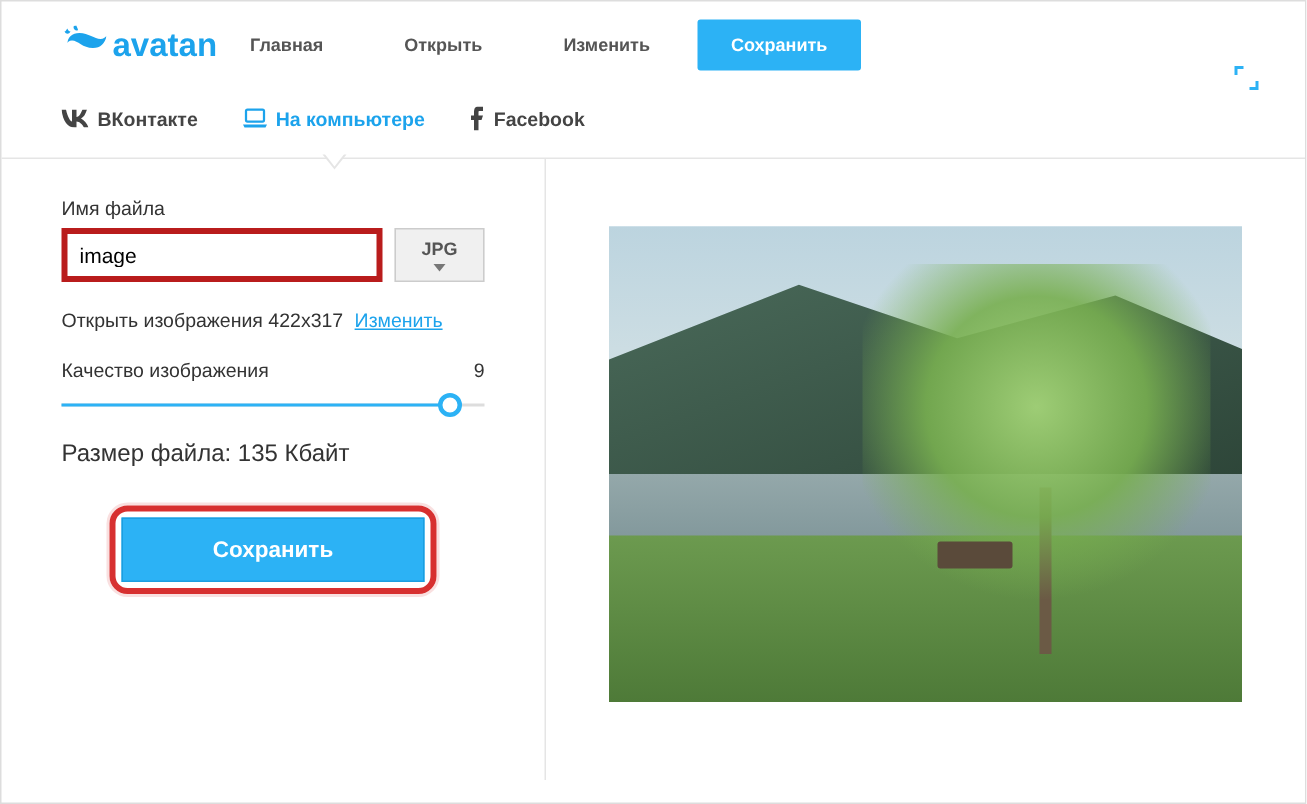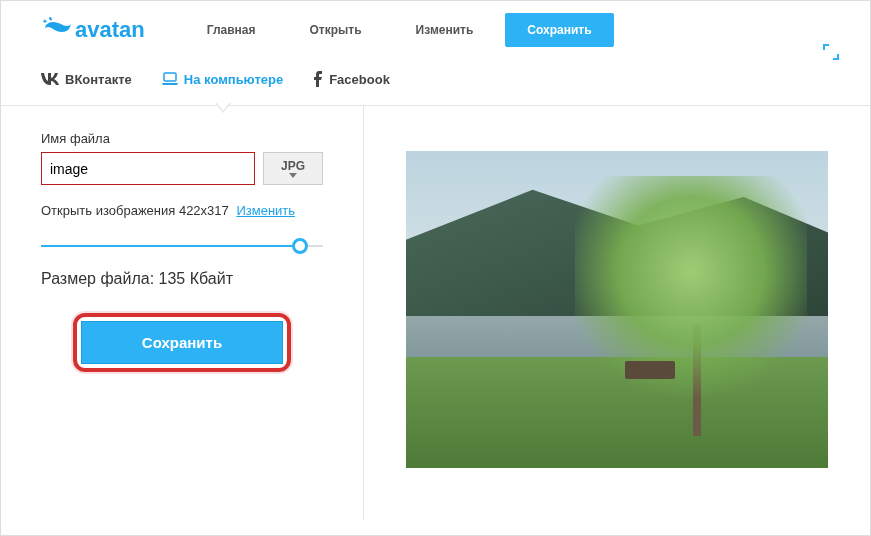--- a/index.html
+++ b/index.html
@@ -1,35 +1,35 @@
 <!DOCTYPE html>
 <html><head>
   <meta charset="utf-8">
   <style>
     * { box-sizing: border-box; margin: 0; padding: 0; }
     body { font-family: Arial, Helvetica, sans-serif; font-size: 13px; color: #333; background: #f5f5f5; }
     .wrap { width: 871px; height: 536px; background: #fff; position: relative; border: 1px solid #ddd; }
     .header { display: flex; align-items: center; padding: 12px 40px 12px 40px; }
-    .logo { display: flex; align-items: center; color: #1ca3ec; font-weight: bold; font-size: 22px; margin-right: 40px; user-select: none; }
+    .logo { display: flex; align-items: center; color: #1ca3ec; font-weight: bold; font-size: 22px; user-select: none; }
     .logo svg { margin-right: 4px; }
     .nav { display: flex; gap: 10px; }
     .nav a { padding: 10px 22px; font-weight: bold; color: #555; text-decoration: none; font-size: 12px; border-radius: 2px; }
     .nav a.active { background: #2cb2f5; color: #fff; }
     .expand { position: absolute; top: 42px; right: 30px; color: #2cb2f5; cursor: pointer; }
     .tabs { display: flex; gap: 30px; padding: 8px 40px 14px; border-bottom: 1px solid #e5e5e5; align-items: center; }
     .tab { display: flex; align-items: center; gap: 6px; font-weight: bold; color: #444; cursor: pointer; padding: 4px 0; position: relative; }
     .tab.active { color: #1ca3ec; }
     .tab.active::after { content:''; position:absolute; bottom:-22px; left:50%; transform:translateX(-50%); width:0;height:0;border-left:8px solid transparent;border-right:8px solid transparent;border-top:10px solid #e5e5e5;}
     .tab.active::before { content:''; position:absolute; bottom:-20px; left:50%; transform:translateX(-50%); width:0;height:0;border-left:7px solid transparent;border-right:7px solid transparent;border-top:9px solid #fff; z-index:2;}
     .main { display: flex; height: calc(100% - 120px); }
     .left { width: 363px; border-right: 1px solid #e5e5e5; padding: 25px 40px; }
     .right { flex: 1; padding: 45px 25px; display: flex; align-items: flex-start; justify-content: center; }
     .label { font-size: 13px; color: #333; margin-bottom: 6px; display:block; }
     .row-input { display: flex; gap: 8px; margin-bottom: 18px; }
-    .text-input { flex: 1; border: 1px solid #b91c1c; padding: 6px 8px; font-size: 14px; outline: none; }
+    .text-input { flex: 1; border: 4px solid #b91c1c; padding: 6px 8px; font-size: 14px; outline: none; }
     .select { width: 60px; border: 1px solid #ccc; background: #f0f0f0; padding: 6px 8px; display: flex; align-items: center; justify-content: space-between; cursor: pointer; font-size: 12px; font-weight: bold; color:#555;flex-direction:column; }
     .chev { width:0;height:0;border-left:4px solid transparent;border-right:4px solid transparent;border-top:5px solid #777; }
     .dim-row { font-size: 13px; margin-bottom: 18px; }
     .dim-row a { color: #1ca3ec; text-decoration: underline; margin-left: 4px; cursor: pointer; }
     .q-row { display: flex; justify-content: space-between; font-size: 13px; margin-bottom: 6px; }
     .slider { position: relative; height: 20px; margin-bottom: 14px; }
     .track { position: absolute; top: 9px; left: 0; right: 0; height: 2px; background: #ddd; }
     .track-fill { position: absolute; top: 9px; left: 0; width: 92%; height: 2px; background: #2cb2f5; }
     .thumb { position: absolute; top: 2px; left: 92%; transform: translateX(-50%); width: 16px; height: 16px; border: 3px solid #2cb2f5; border-radius: 50%; background: #fff; cursor: pointer; }
     .fsize { font-size: 16px; margin-bottom: 25px; }
@@ -99,20 +99,24 @@
         <input class="text-input" value="image" style="">
         <div class="select">
           <span>JPG</span>
           <span class="chev"></span>
         </div>
       </div>
       <div class="dim-row">
         <span>Открыть изображения 422x317</span>
         <a>Изменить</a>
       </div>
+      <div class="q-row">
+        <span>Качество изображения</span>
+        <span>9</span>
+      </div>
       <div class="slider">
         <div class="track"></div>
         <div class="track-fill"></div>
         <div class="thumb"></div>
       </div>
       <div class="fsize">Размер файла: 135 Кбайт</div>
       <div class="save-wrap">
         <div class="save-out">
           <button class="save-btn">Сохранить</button>
         </div>

